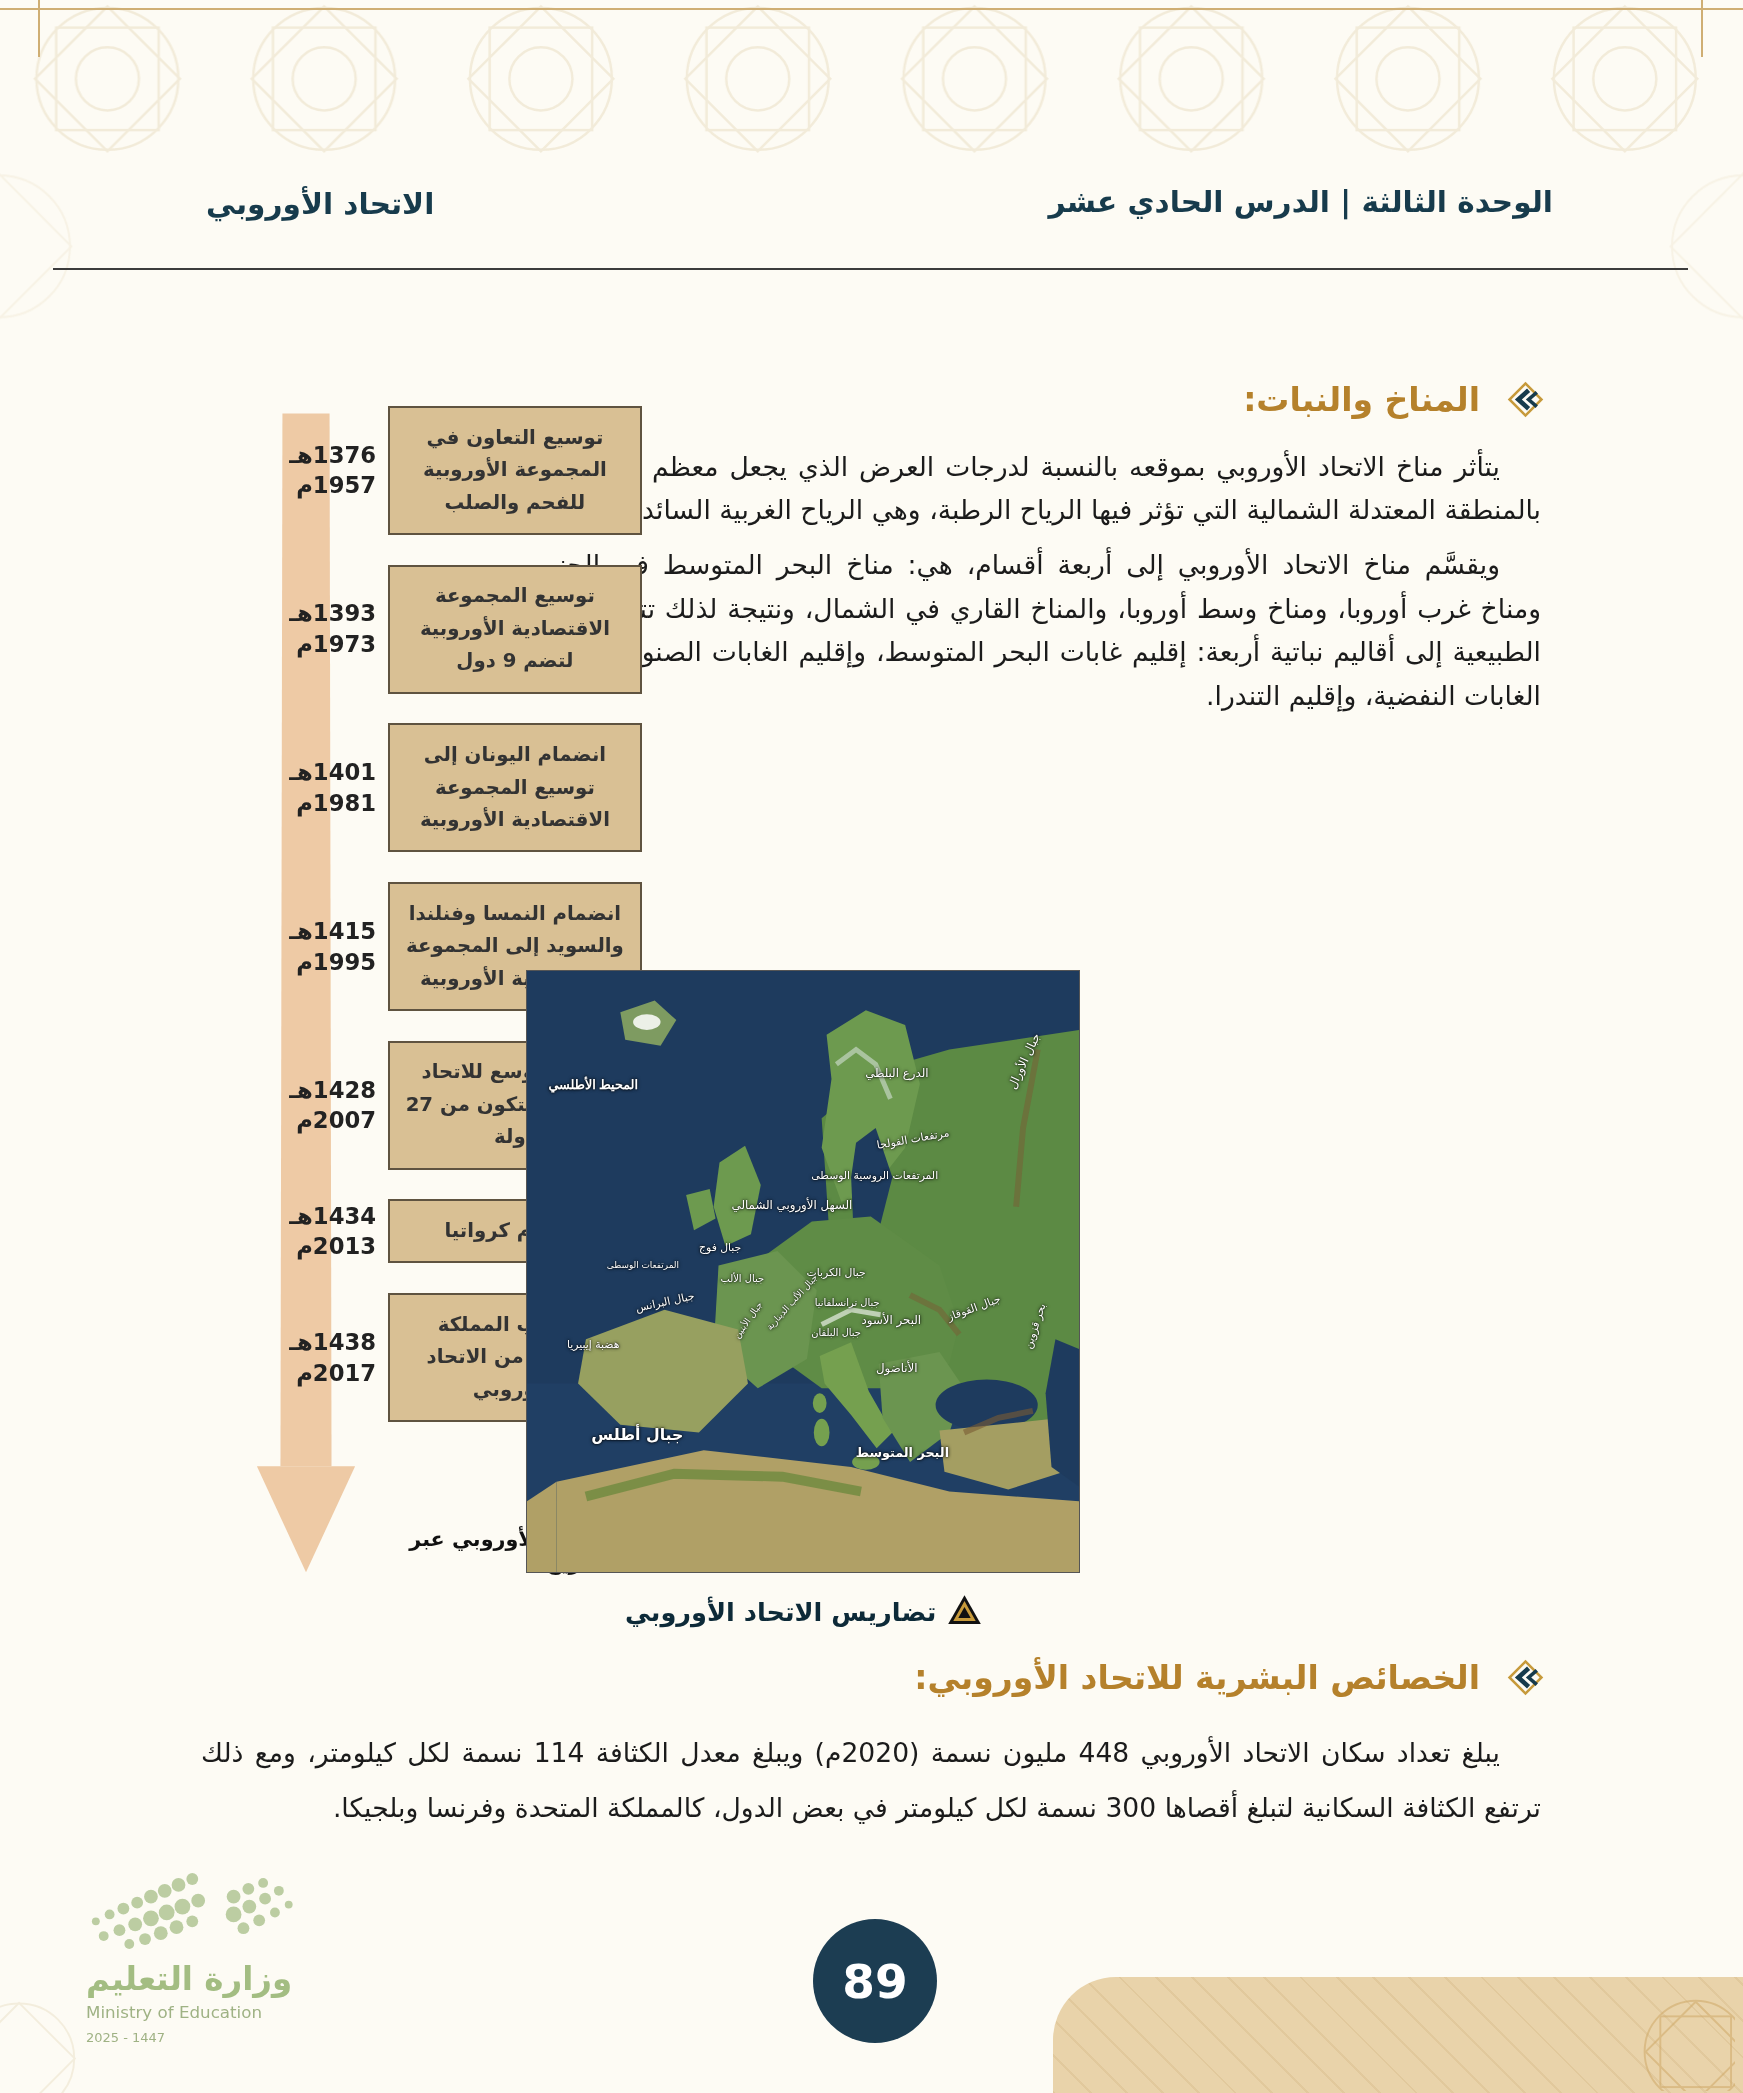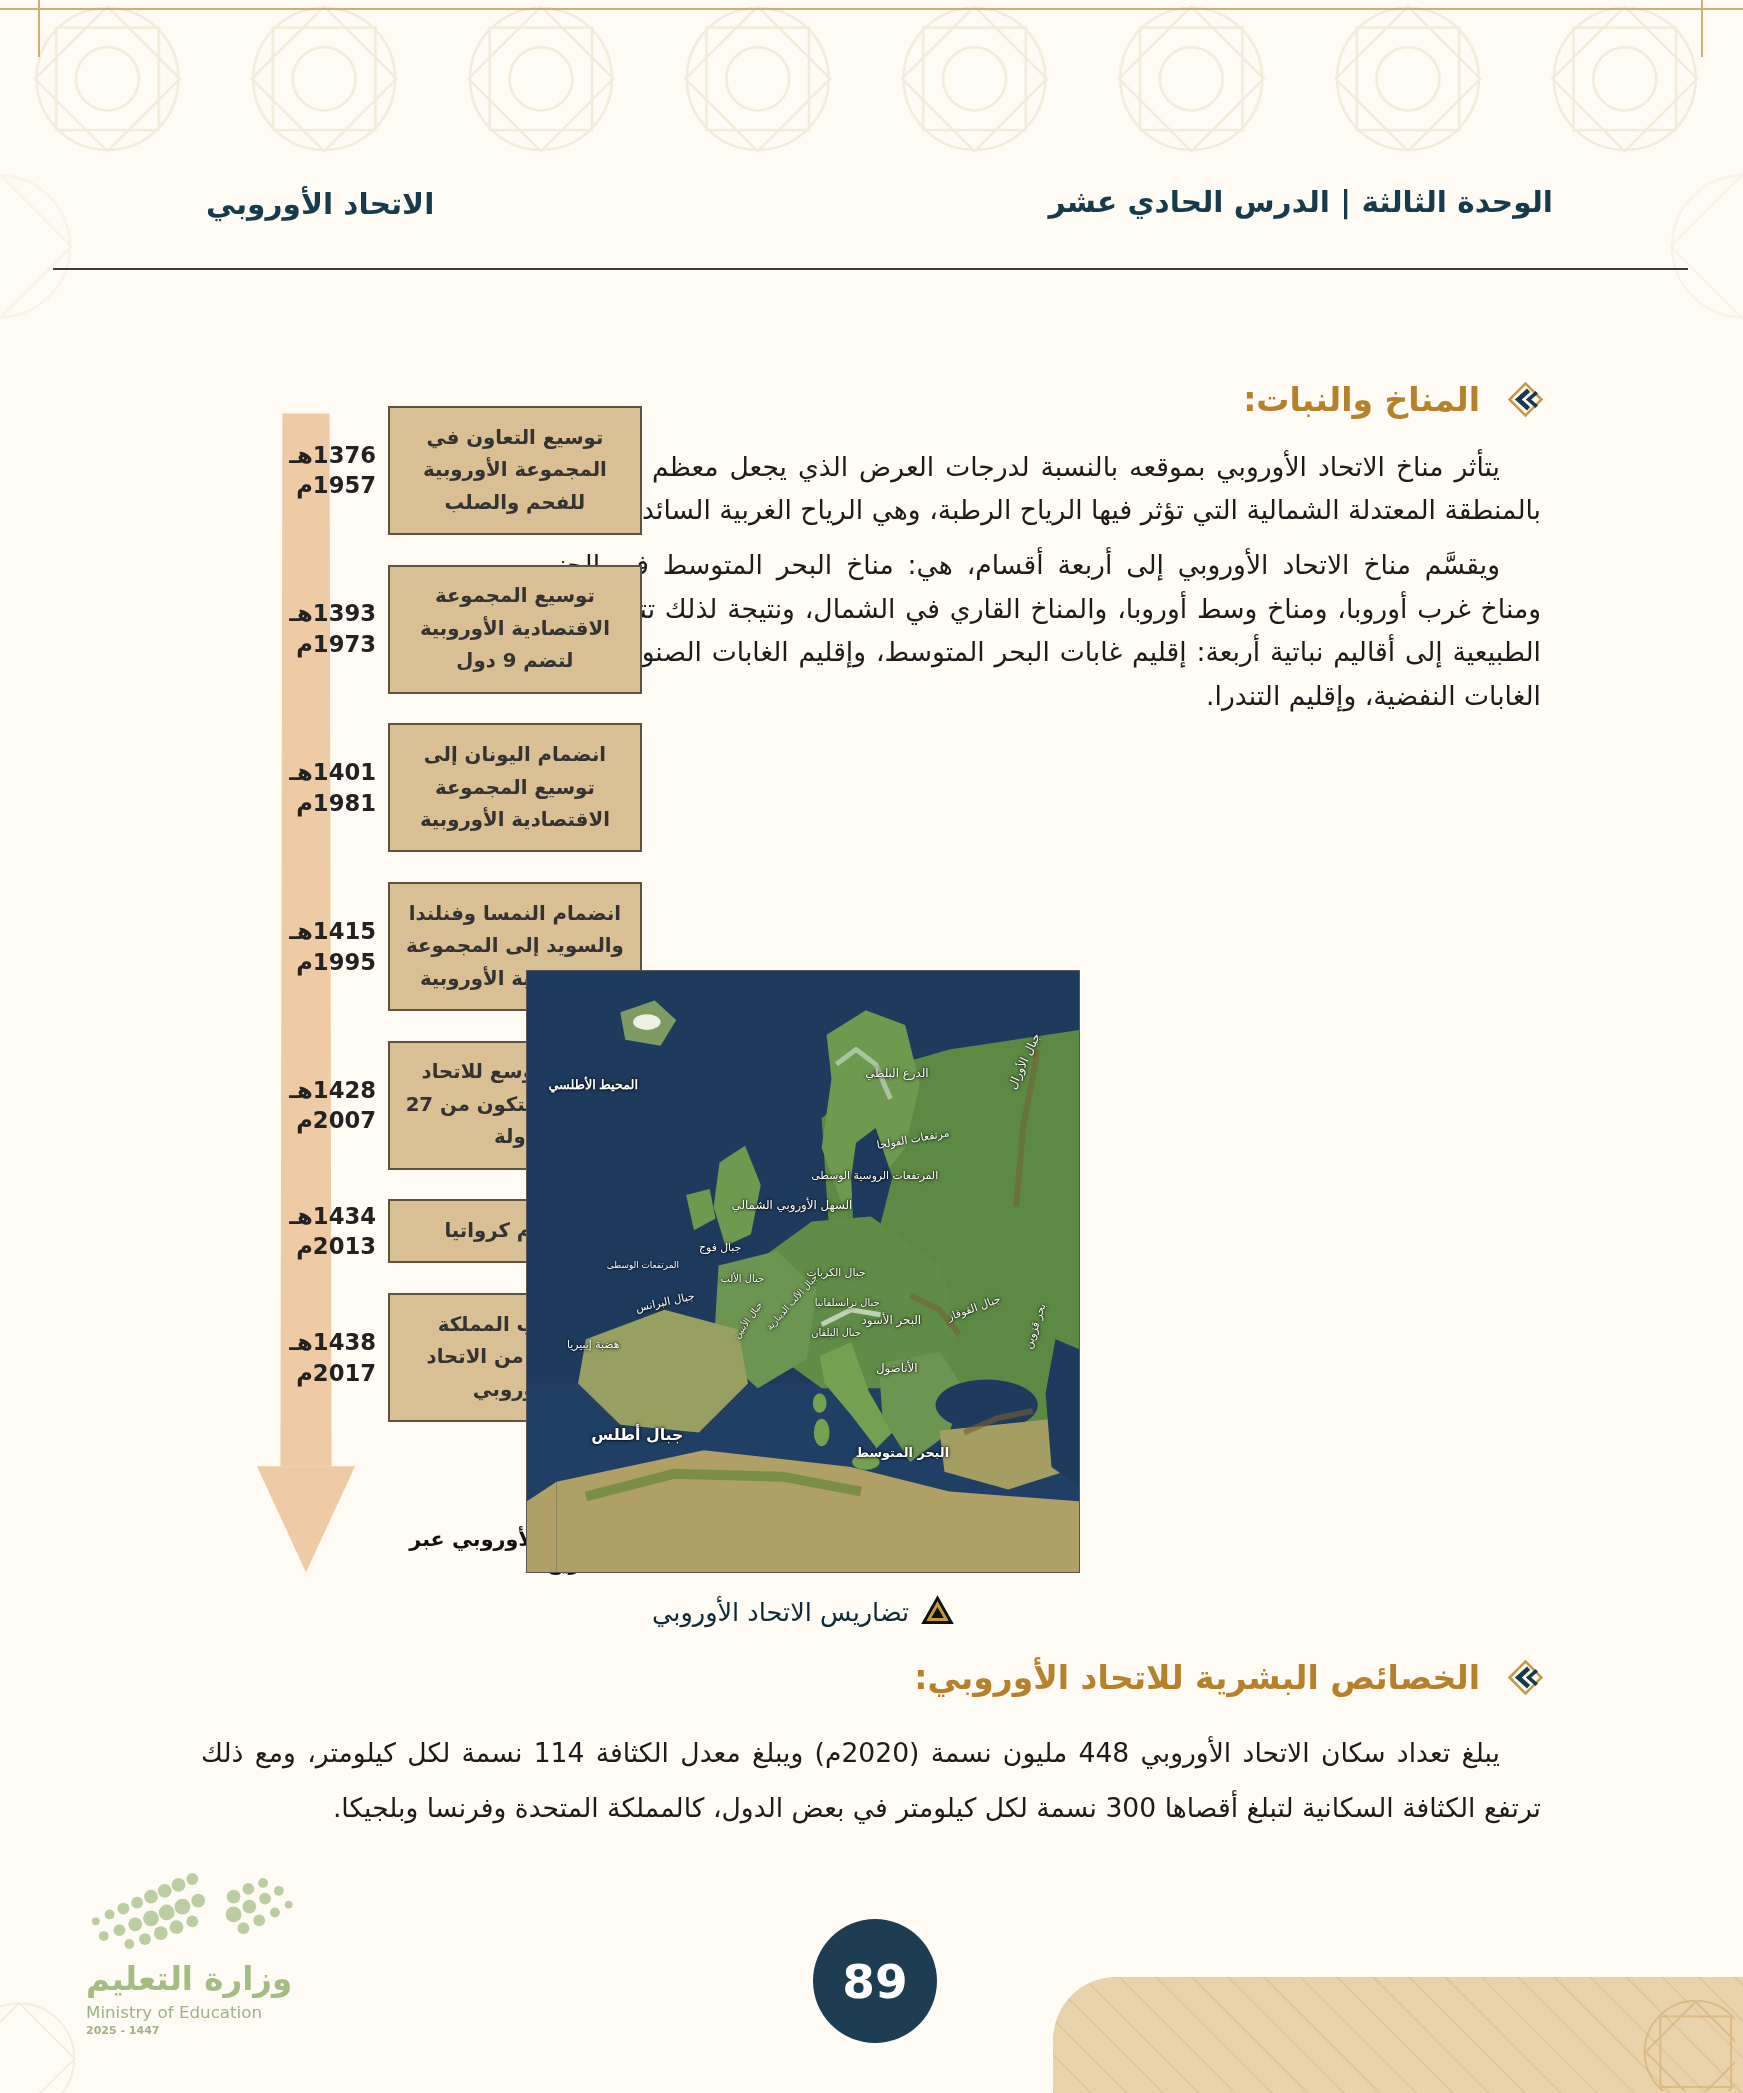--- a/index.html
+++ b/index.html
@@ -53,37 +53,37 @@
     direction:rtl; font-size:20.7px; font-weight:bold; color:#111; }
   
   .map-fig { position:absolute; top:970px; left:527px; width:554px; }
   .map-canvas { position:relative; width:554px; height:603px; border:1px solid #555; background:#1e3b5e; overflow:hidden; }
   .map-canvas svg.terrain { position:absolute; inset:0; width:100%; height:100%; }
   .map-label {
     position:absolute; color:#ffffff; white-space:nowrap; direction:rtl;
     text-shadow:0 0 3.9px rgba(0,0,0,.9), 0 0 2px rgba(0,0,0,.9);
   }
   .map-caption { margin-top:21.7px; display:flex; justify-content:center; align-items:center; gap:11.8px;
-    direction:rtl; font-size:25.6px; font-weight:normal; color:#0d2a38; }
+    direction:rtl; font-size:25.6px; font-weight:bold; color:#0d2a38; }
   
   .page-circle {
     position:absolute; left:814px; top:1919px; width:124px; height:124px; border-radius:50%;
     background:#1c3d52; display:flex; align-items:center; justify-content:center;
     color:#ffffff; font-size:47px; font-weight:bold; direction:ltr;
   }
   .beige-deco {
     position:absolute; right:0; bottom:0; width:690px; height:116px;
     background:#e9d3aa; border-top-right-radius:0; border-top-left-radius:63px;
     background-image:repeating-linear-gradient(45deg, rgba(190,154,94,.18) 0 2px, transparent 2px 25.6px);
   }
   .corner-star { position:absolute; right:7.9px; bottom:2px; opacity:.55; }
   .moe-logo { position:absolute; left:87px; top:1867px; width:276px; direction:ltr; text-align:left; }
   .moe-ar { font-size:32.5px; font-weight:bold; color:#a3bd82; margin-top:2px; direction:rtl; text-align:left; }
   .moe-en { font-size:16.7px; color:#9fb284; margin-top:3.9px; }
-  .moe-yr { font-size:11px; color:#9fb284; margin-top:2px;font-weight:bold; }
+  .moe-yr { font-size:13px; color:#9fb284; margin-top:8px; }
 </style>
 </head>
 <body>
 
 <div class="page">
 
   <div class="top-deco">
     <svg width="1744" height="335" viewBox="0 0 1770 340">
       <g fill="none" stroke="#eadfc4" stroke-width="2.5" opacity="0.55">
         <g id="ros">

